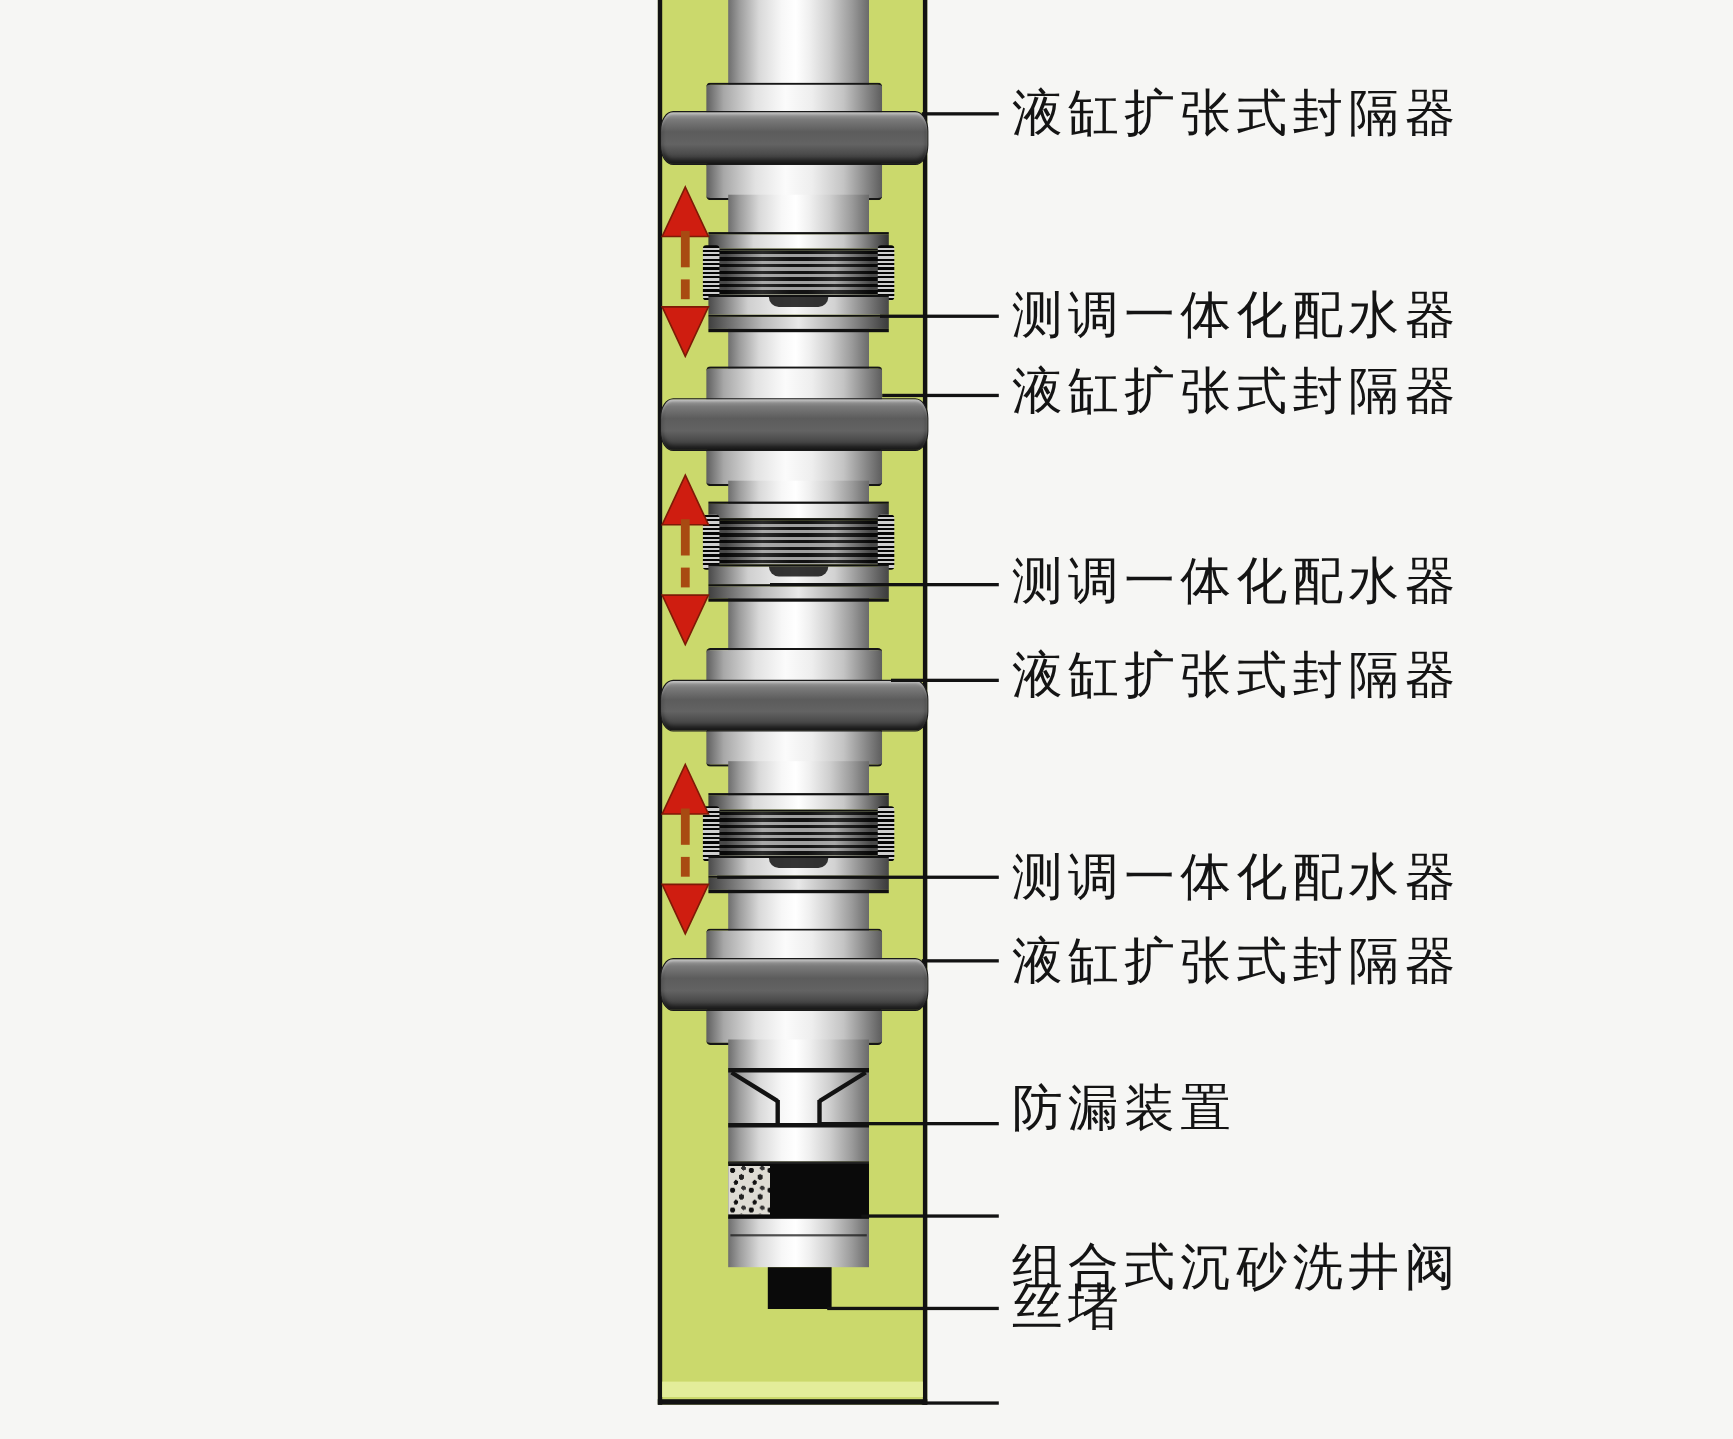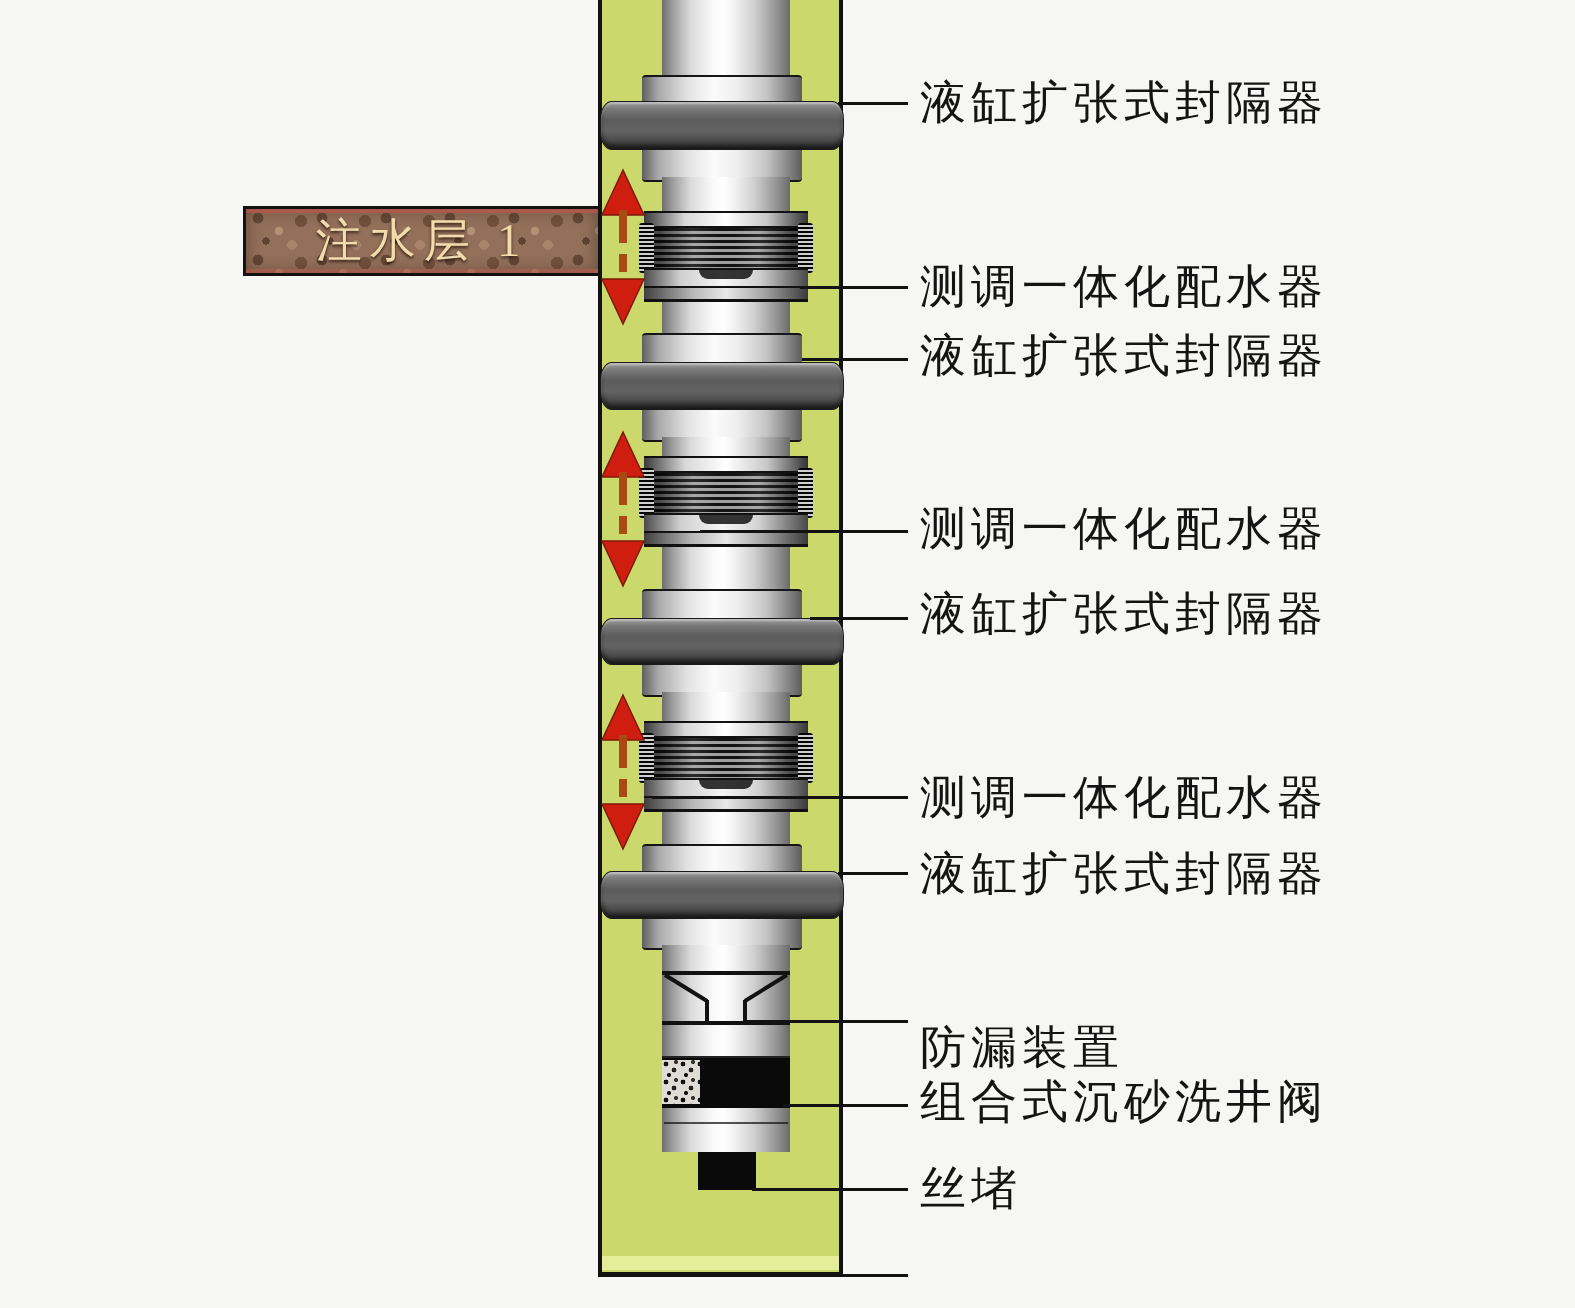--- a/index.html
+++ b/index.html
@@ -185,23 +185,20 @@
   </svg>
 
   <div class="valve">
     <div class="valve-dots"></div>
   </div>
 
   <div class="tube" style="top:1106px;height:46px"></div>
   <div class="seam" style="top:1122px"></div>
   <div class="plug"></div>
 
-  <div class="layer-band" style="top:206px;height:64px">
-    <span>注水层 1</span>
-  </div>
 
   <svg class="arrow-set" style="top:168px" width="48" height="158" viewBox="0 0 48 158">
     <g>
       <polygon points="24,2 45,47 3,47" fill="#cf1d10" stroke="#7e1a06" stroke-width="1.5"></polygon>
       <rect x="20" y="42" width="8" height="33" fill="#a84a12"></rect>
     </g>
     <g>
       <rect x="20" y="86" width="8" height="18" fill="#a84a12"></rect>
       <polygon points="24,156 3,111 45,111" fill="#cf1d10" stroke="#7e1a06" stroke-width="1.5"></polygon>
     </g>
@@ -239,17 +236,17 @@
   <div class="leader" style="left:752px;top:1188px;width:156px"></div>
   <div class="leader" style="left:838px;top:1274px;width:70px"></div>
 
   <div class="rlabel" style="top:103px">液缸扩张式封隔器</div>
   <div class="rlabel" style="top:287px">测调一体化配水器</div>
   <div class="rlabel" style="top:356px">液缸扩张式封隔器</div>
   <div class="rlabel" style="top:529px">测调一体化配水器</div>
   <div class="rlabel" style="top:614px">液缸扩张式封隔器</div>
   <div class="rlabel" style="top:798px">测调一体化配水器</div>
   <div class="rlabel" style="top:874px">液缸扩张式封隔器</div>
-  <div class="rlabel" style="top:1048px">防漏装置</div>
-  <div class="rlabel" style="top:1102px">组合式沉砂洗井阀</div>
+  <div class="rlabel" style="top:1008px">防漏装置</div>
+  <div class="rlabel" style="top:1152px">组合式沉砂洗井阀</div>
   <div class="rlabel" style="top:1189px">丝堵</div>
 
 </div>
 
 </body></html>

